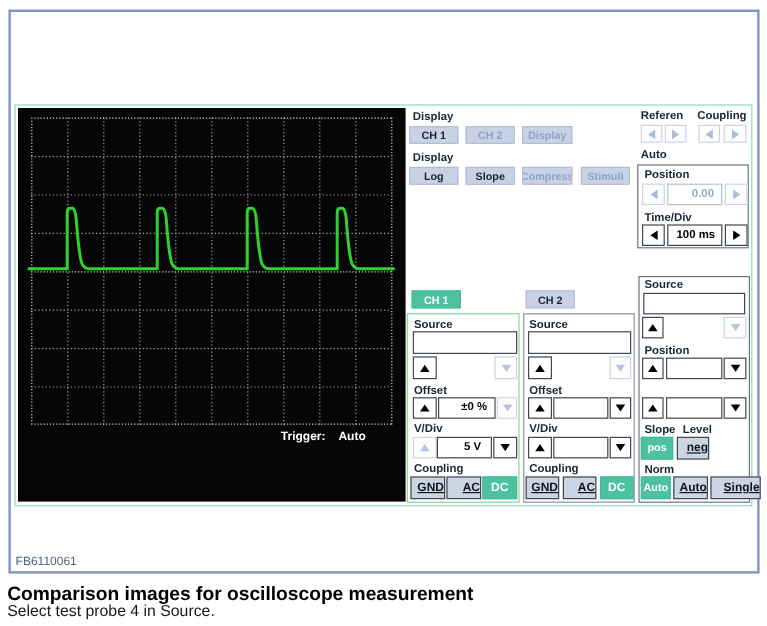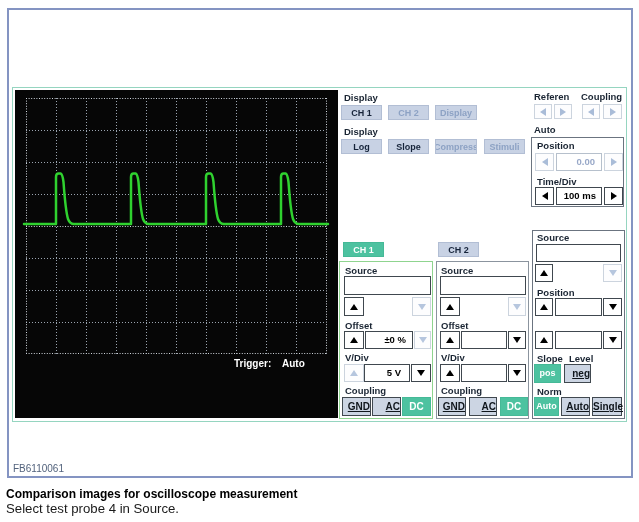--- a/index.html
+++ b/index.html
@@ -120,21 +120,21 @@
   <div class="abs field" style="left:555px; top:331px; width:47px; height:18px;"></div>
   <div class="abs abtn" style="left:603px; top:331px; width:19px; height:18px;">
       <span class="tri td ctr"></span>
     </div>
   <div class="abs lbl" style="left:537px; top:354px;">Slope</div>
   <div class="abs tealbtn" style="left:534px; top:364px; width:27px; height:19px; line-height:17px;">pos</div>
   <div class="abs gbtn" style="left:564px; top:364px; width:27px; height:19px;">neg</div>
   <div class="abs lbl" style="left:537px; top:387px;">Norm</div>
   <div class="abs tealbtn" style="left:534px; top:397px; width:25px; height:19px; line-height:17px;">Auto</div>
   <div class="abs gbtn" style="left:561px; top:397px; width:29px; height:19px;">Auto</div>
-  <div class="abs gbtn" style="left:592px; top:397px; width:30px; height:19px;">Single</div>
+  <div class="abs gbtn" style="left:592px; top:397px; width:42px; height:19px;">Single</div>
 
   <div class="abs tealbtn" style="left:343px; top:242px; width:41px; height:15px; line-height:14px;">CH 1</div>
   <div class="abs btn" style="left:438px; top:242px; width:41px; height:15px;">CH 2</div>
 
   <div class="abs panel" style="left:339px; top:261px; width:94px; height:158px; border:1px solid #8fd48f;"></div>
   <div class="abs lbl" style="left:345px; top:266px;">Source</div>
   <div class="abs field" style="left:344px; top:276px; width:87px; height:19px;"></div>
   <div class="abs abtn" style="left:344px; top:297px; width:20px; height:19px;">
       <span class="tri tu ctr"></span>
     </div>
@@ -186,15 +186,15 @@
   <div class="abs field" style="left:461px; top:364px; width:46px; height:18px;"></div>
   <div class="abs abtn" style="left:508px; top:364px; width:18px; height:18px;">
       <span class="tri td ctr"></span>
     </div>
   <div class="abs lbl" style="left:441px; top:386px;">Coupling</div>
   <div class="abs gbtn" style="left:438px; top:397px; width:28px; height:19px;">GND</div>
   <div class="abs gbtn" style="left:469px; top:397px; width:28px; height:19px;">AC</div>
   <div class="abs tealbtn" style="left:500px; top:397px; width:28px; height:19px; line-height:17px; font-size:10px;">DC</div>
 
   <div class="abs" style="left:13px; top:463px; font-size:10px; color:#52627c;">FB6110061</div>
-  <div class="abs" style="left:6px; top:487px; font-size:12px; font-weight:bold; color:#000;">Comparison images for oscilloscope measurement</div>
+  <div class="abs" style="left:6px; top:487px; font-size:16px; font-weight:bold; color:#000;">Comparison images for oscilloscope measurement</div>
   <div class="abs" style="left:6px; top:501px; font-size:13.2px; color:#1a1a1a;">Select test probe 4 in Source.</div>
 </div>
 
 </body></html>

